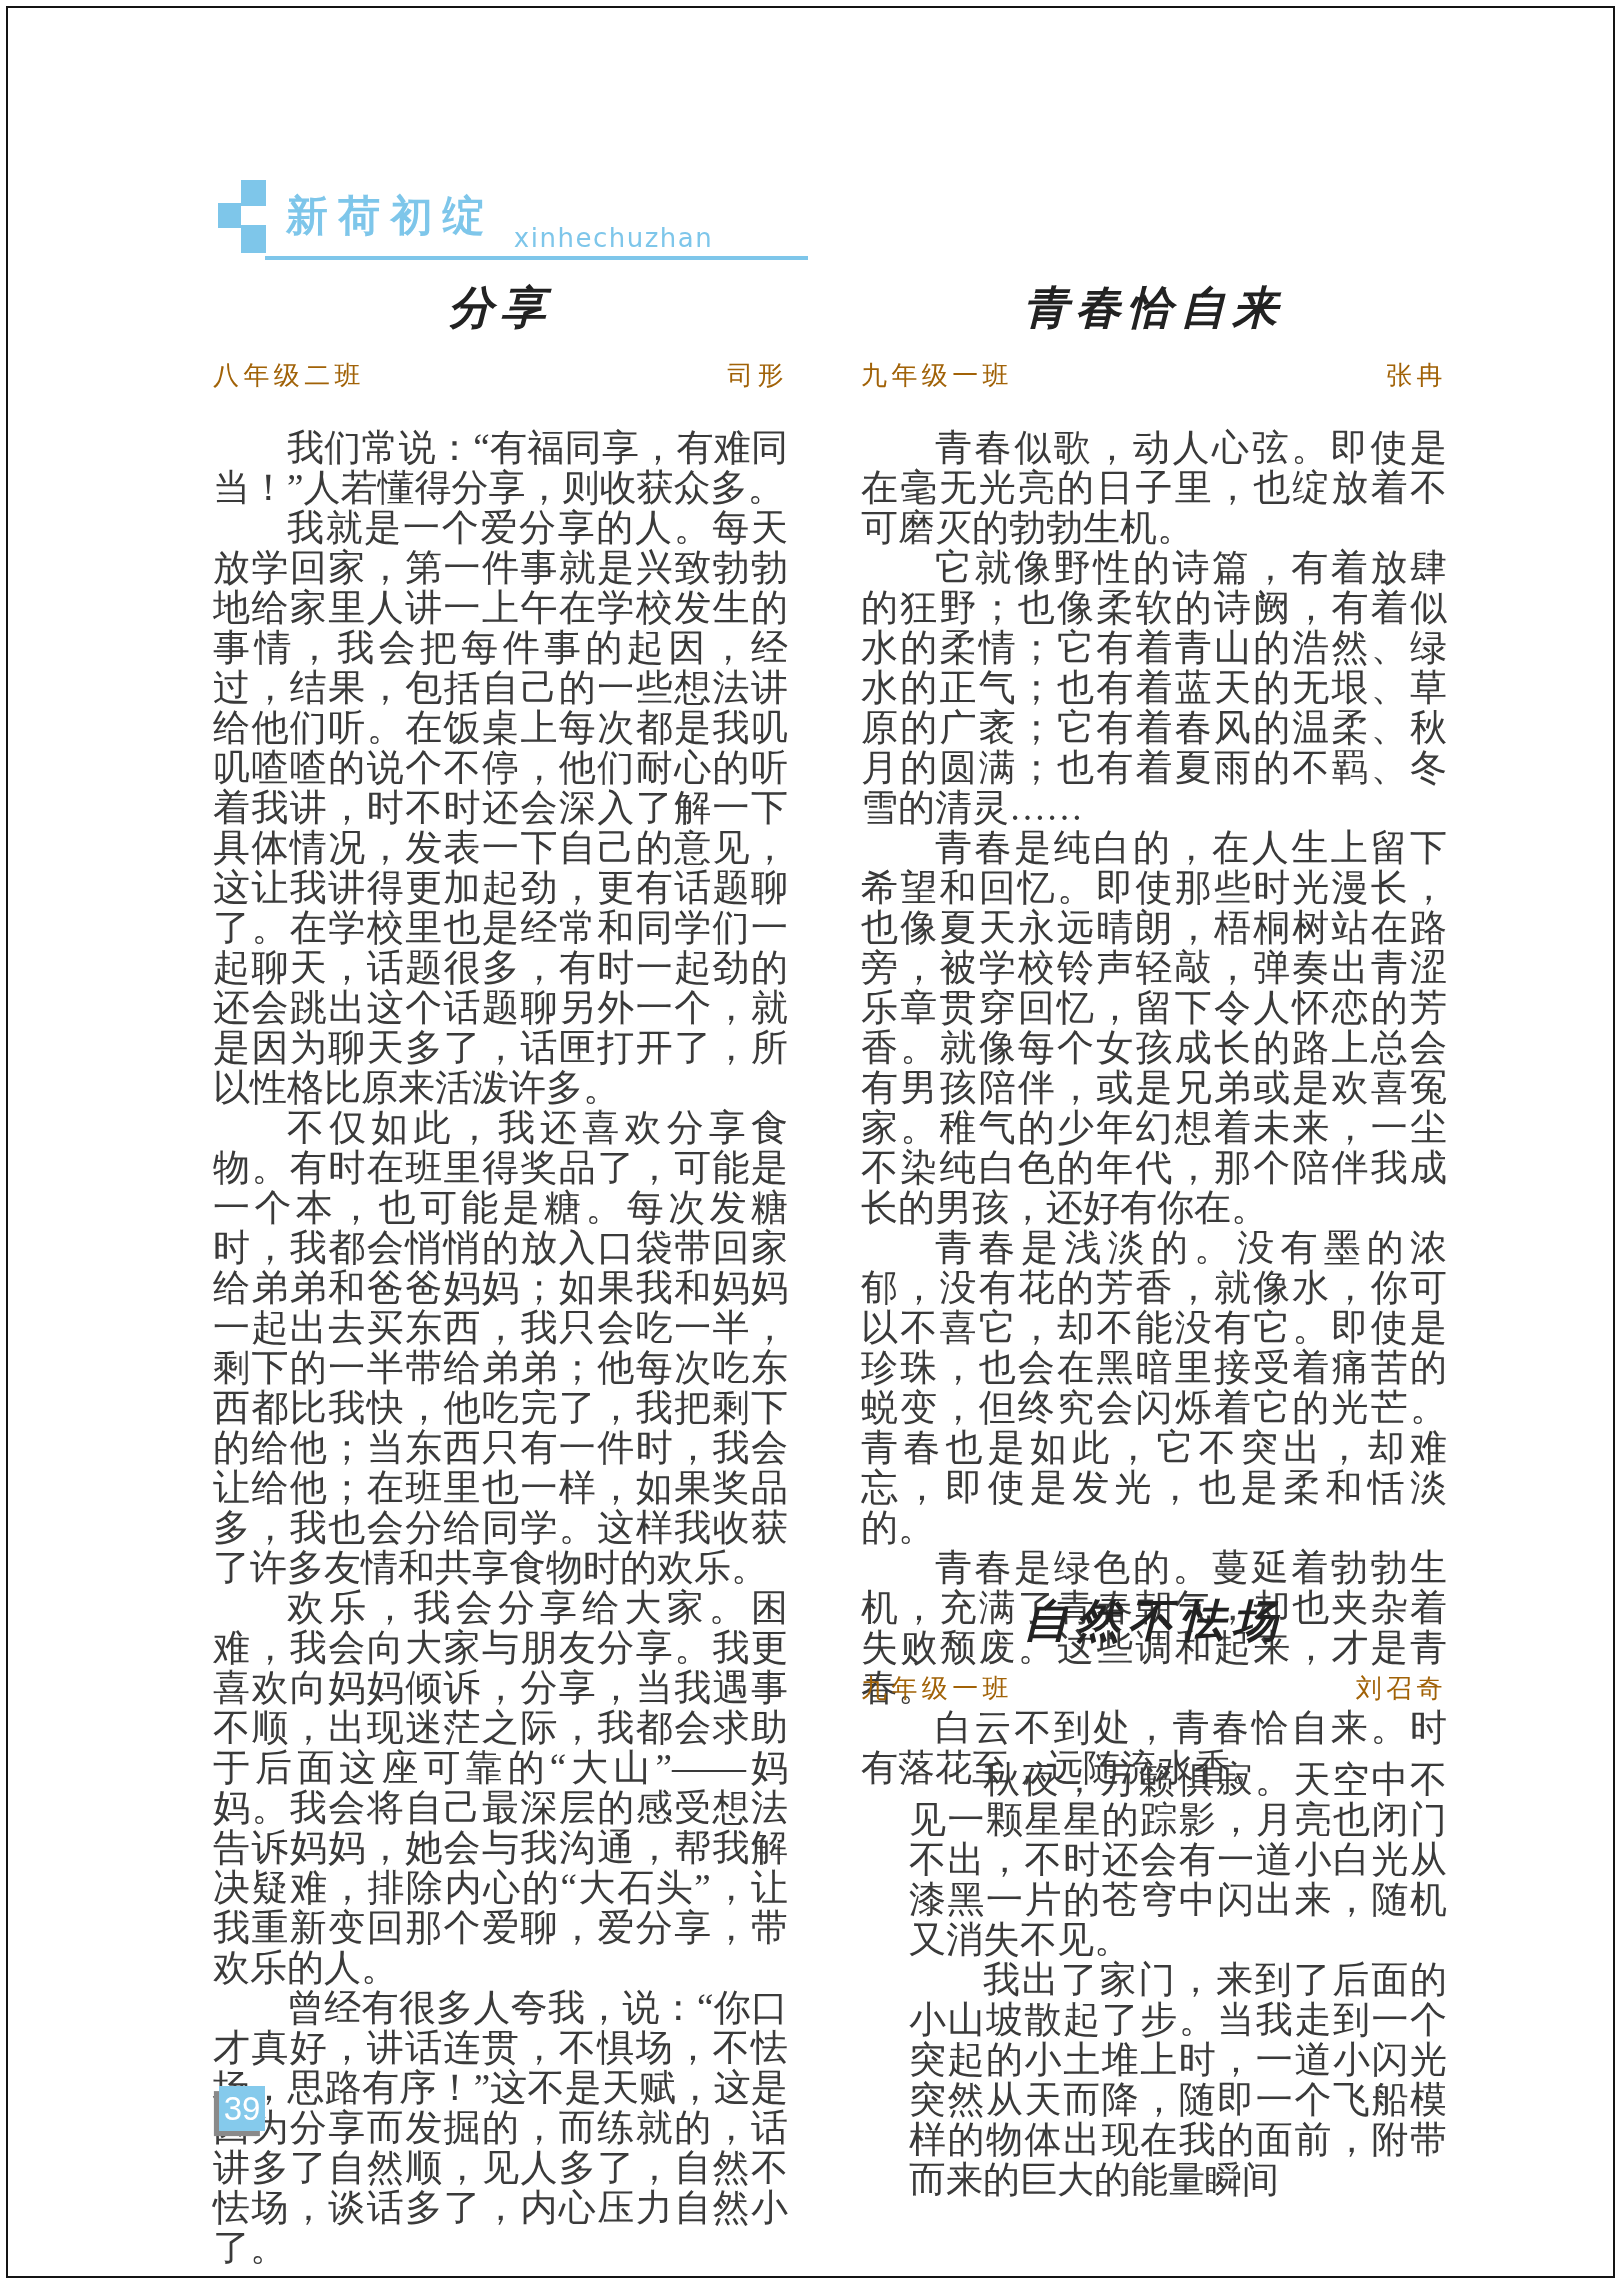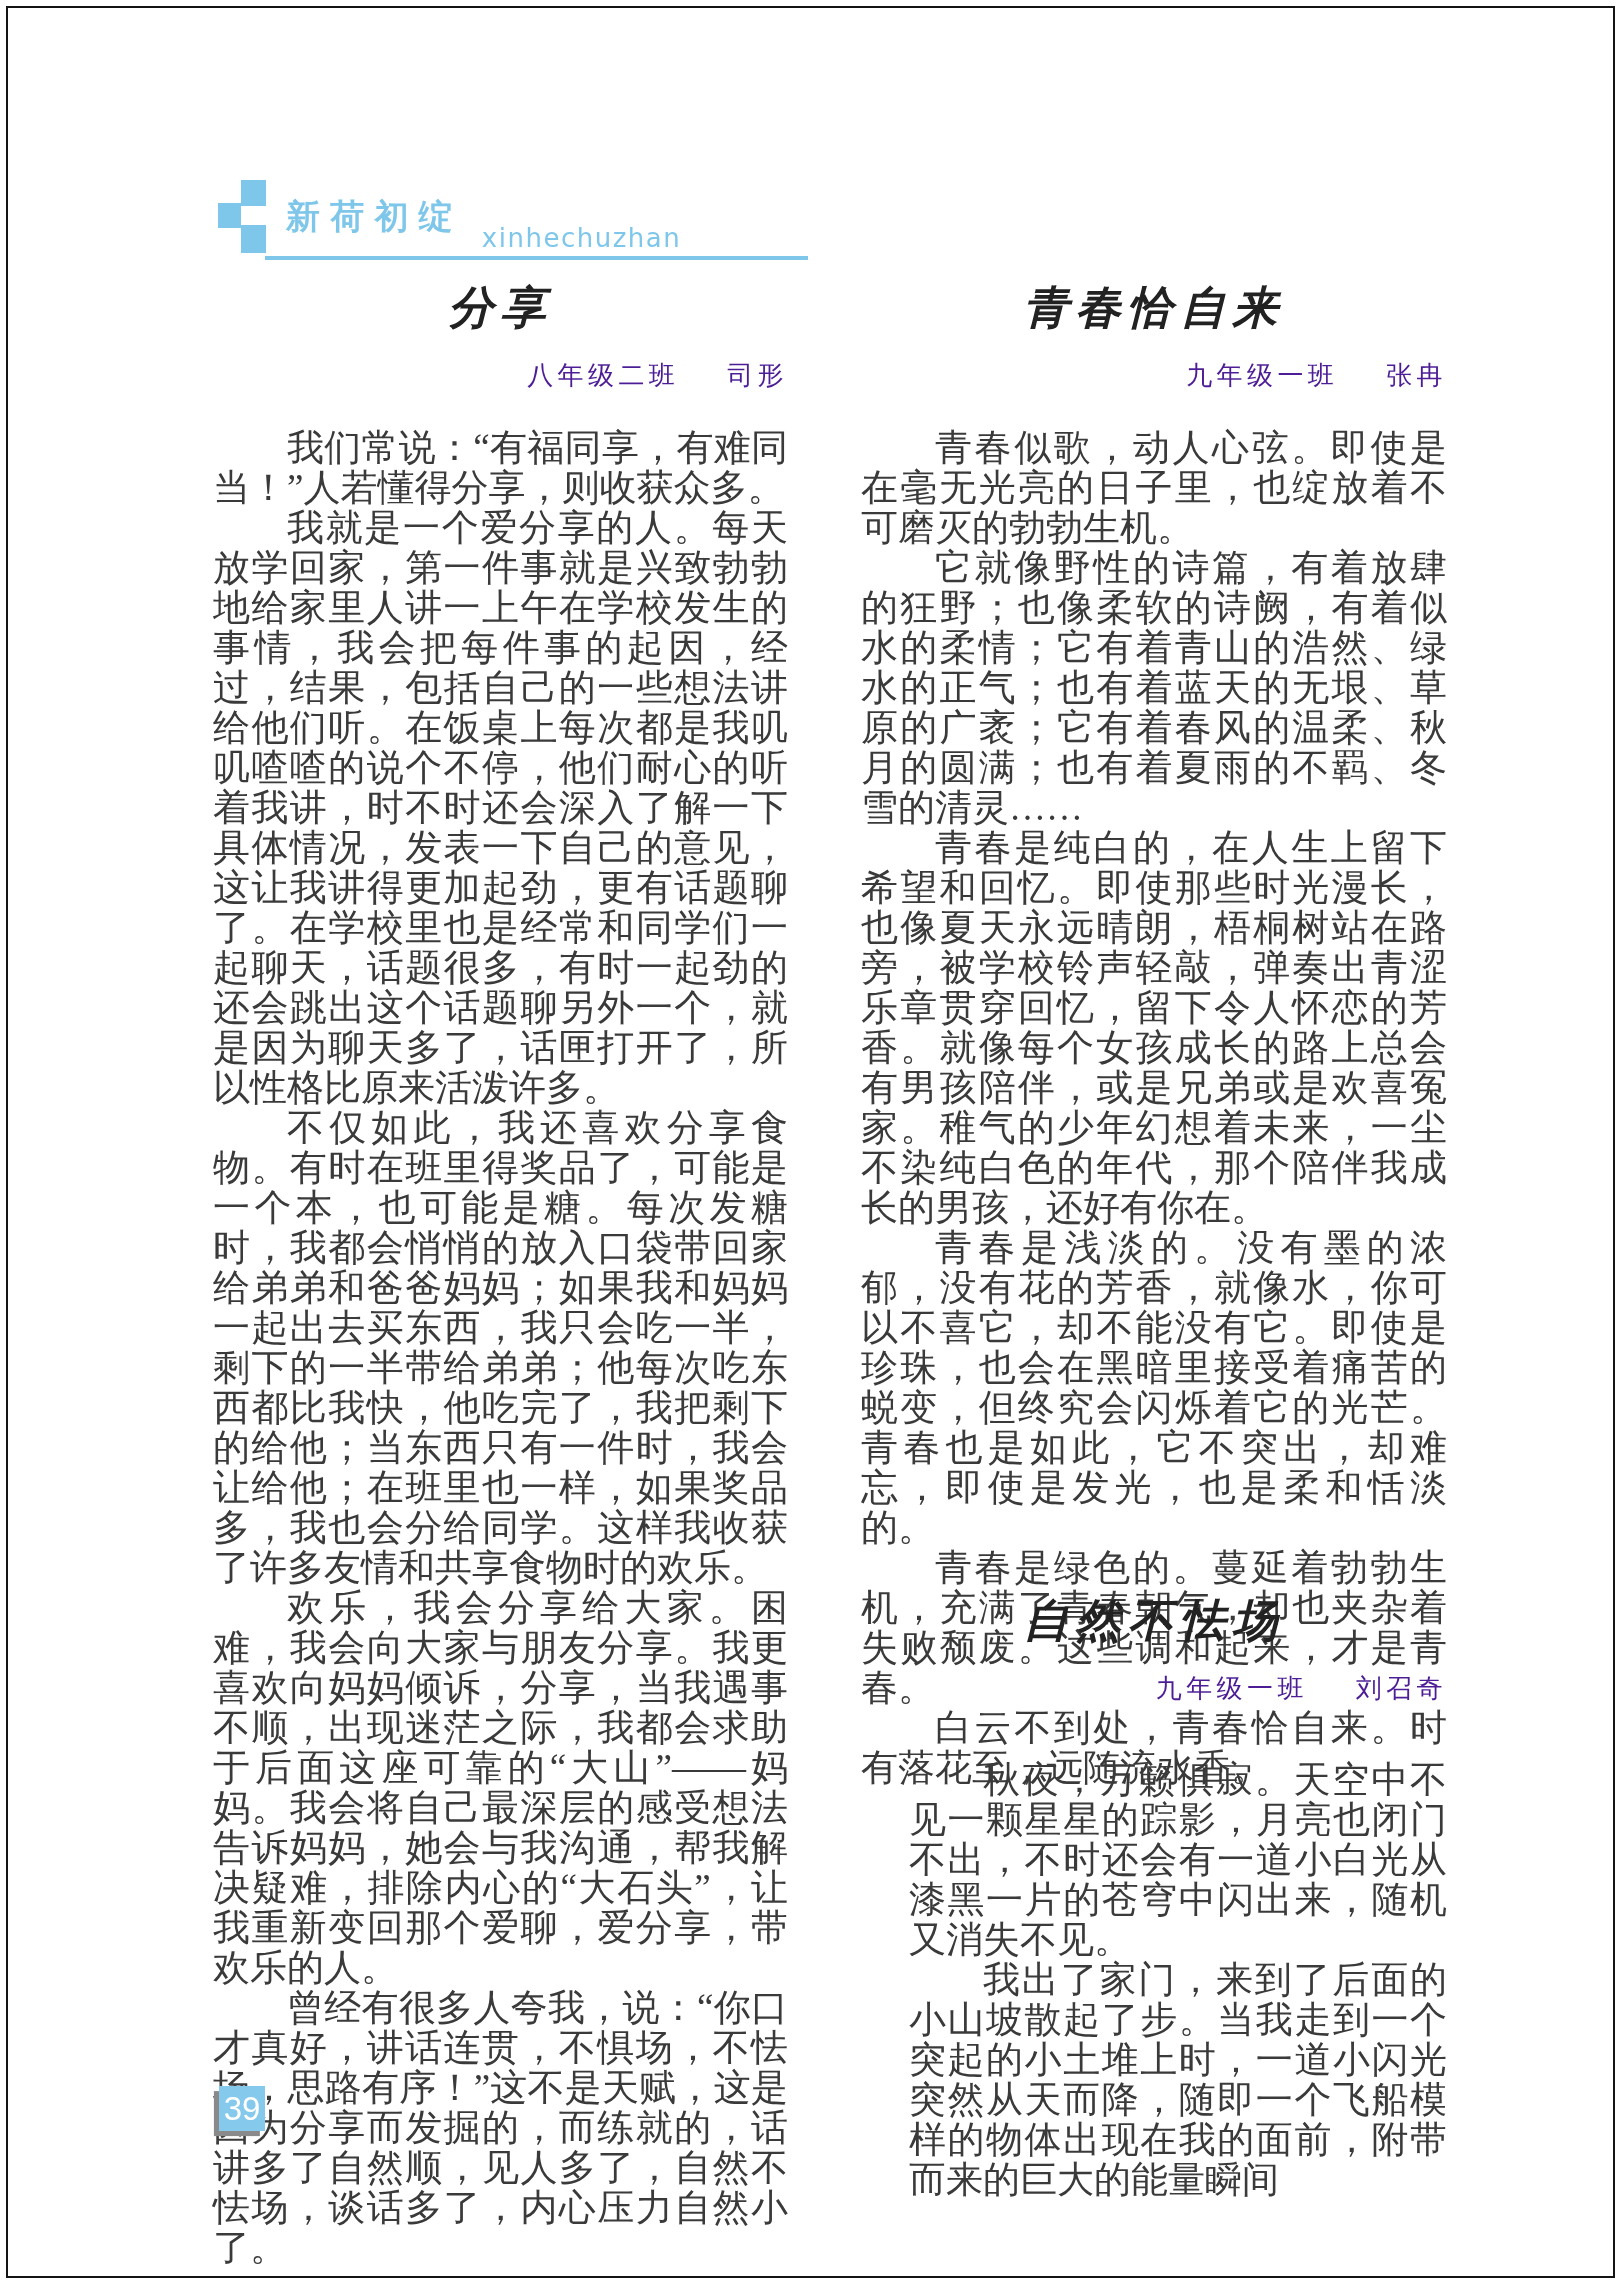--- a/index.html
+++ b/index.html
@@ -22,21 +22,21 @@
     display:flex;align-items:center;gap:19px;
     font-family:"DejaVu Sans","Liberation Sans",sans-serif;
   }
   .logo{position:relative;width:49px;height:73px;flex:0 0 auto;}
   .logo .sq{position:absolute;background:var(--accent,#7ec6ea);}
   .logo .sq1{left:23px;top:0;width:25px;height:26px;}
   .logo .sq2{left:0;top:23px;width:23px;height:25px;}
   .logo .sq3{left:23px;top:45px;width:25px;height:28px;}
   .brand{
     color:var(--accent,#7ec6ea);
-    font-size:34px;font-weight:bold;letter-spacing:10.2px;line-height:1;
+    font-size:42px;font-weight:bold;letter-spacing:10.2px;line-height:1;
     white-space:nowrap;
   }
   .pinyin{
     color:var(--accent,#7ec6ea);
     font-size:26px;letter-spacing:1.5px;line-height:1;
     align-self:flex-end;margin-bottom:4.4px;white-space:nowrap;
   }
   .header-rule{
     position:absolute;left:265px;top:256px;width:543px;height:4.4px;
     background:var(--accent,#7ec6ea);
@@ -44,22 +44,22 @@
   
   .article{position:absolute;}
   .article-1{left:213px;top:282px;width:575px;}
   .article-2{left:861px;top:282px;width:586px;}
   .article-3{left:861px;top:1595px;width:586px;}
   .article h1{
     margin:0;font-size:45px;line-height:52px;font-weight:bold;
     text-align:center;color:#222;letter-spacing:7.3px;white-space:nowrap;font-style:italic;
   }
   .byline{
-    margin-top:25px;display:flex;justify-content:flex-end;gap:48px;
-    font-size:26px;line-height:33px;color:#4c1d95;letter-spacing:4.4px;
+    margin-top:25px;display:flex;justify-content:space-between;gap:48px;
+    font-size:26px;line-height:33px;color:#a16207;letter-spacing:4.4px;
   }
   .body{
     margin-top:36px;
     font-size:37px;line-height:40px;
     text-align:justify;text-justify:inter-ideograph;
   }
   .article-3 .body{margin-top:55px;margin-left:48px;}
   .body p{margin:0;text-indent:2em;}
   
   .pageno{

